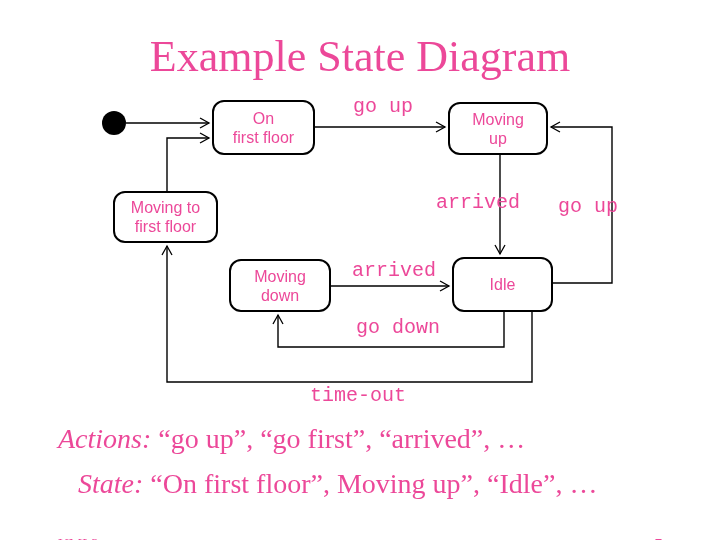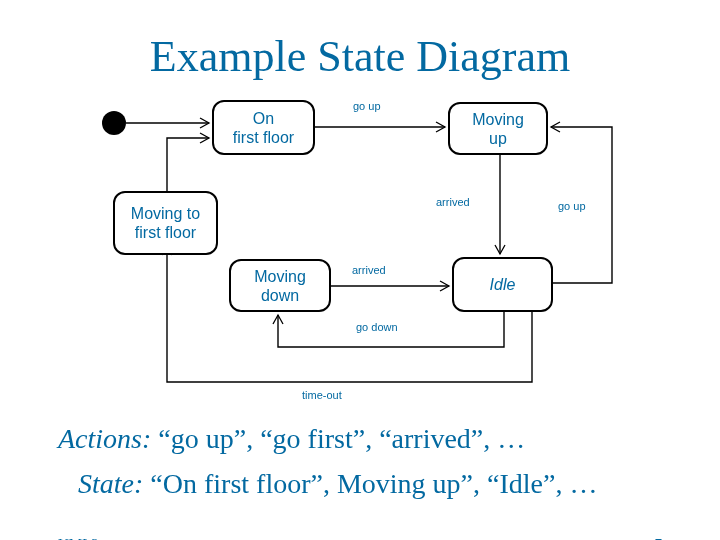--- a/index.html
+++ b/index.html
@@ -1,31 +1,31 @@
 <!DOCTYPE html>
 <html><head>
 <meta charset="utf-8">
 <style>
   html,body { margin:0; padding:0; background:#888; }
   .slide {
     position:relative; width:720px; height:540px; background:#ffffff;
-    font-family:"Liberation Sans", sans-serif; overflow:hidden; color:#0369a1;
+    font-family:"Liberation Sans", sans-serif; overflow:hidden; color:#ec4899;
   }
   .title {
     position:absolute; top:32px; left:0; width:720px; text-align:center;
     font-family:"Liberation Serif", serif; font-size:44px; line-height:50px;
   }
   .diagram-svg { position:absolute; left:0; top:0; width:720px; height:540px; }
   .state {
     position:absolute; box-sizing:border-box; border:2px solid #000;
     border-radius:12px; background:#fff; display:flex; flex-direction:column;
     align-items:center; justify-content:center; text-align:center;
     font-size:16px; line-height:19px;
   }
-  .tlabel { position:absolute; font-size:11px; line-height:17px; white-space:nowrap; }
+  .tlabel { position:absolute; font-size:20px; line-height:17px; white-space:nowrap;font-family:Liberation Mono, monospace; }
   .notes-line {
     position:absolute; left:58px; font-family:"Liberation Serif", serif;
     font-size:28px; line-height:34px; white-space:nowrap;
   }
   .notes-label { font-style:italic; }
   .footer {
     position:absolute; left:0; top:536px; width:720px; height:20px;
     font-family:"Liberation Serif", serif; font-size:15px;
   }
   .footer-left  { position:absolute; left:58px; }
@@ -59,40 +59,40 @@
   <div class="state" style="left:212px; top:100px; width:103px; height:55px;">
     <span>On</span>
     <span>first floor</span>
   </div>
 
   <div class="state" style="left:448px; top:102px; width:100px; height:53px;">
     <span>Moving</span>
     <span>up</span>
   </div>
 
-  <div class="state" style="left:113px; top:191px; width:105px; height:64px;">
+  <div class="state" style="left:113px; top:191px; width:105px; height:52px;">
     <span>Moving to</span>
     <span>first floor</span>
   </div>
 
   <div class="state" style="left:229px; top:259px; width:102px; height:53px;">
     <span>Moving</span>
     <span>down</span>
   </div>
 
-  <div class="state" style="left:452px; top:257px; width:101px; height:55px;font-style:italic;">
+  <div class="state" style="left:452px; top:257px; width:101px; height:55px;">
     <span>Idle</span>
   </div>
 
   <div class="tlabel" style="left:353px; top:98px;">go up</div>
   <div class="tlabel" style="left:436px; top:194px;">arrived</div>
   <div class="tlabel" style="left:558px; top:198px;">go up</div>
   <div class="tlabel" style="left:352px; top:262px;">arrived</div>
   <div class="tlabel" style="left:356px; top:319px;">go down</div>
-  <div class="tlabel" style="left:302px; top:387px;">time-out</div>
+  <div class="tlabel" style="left:310px; top:387px;">time-out</div>
 
   <div class="notes-line" style="top:422px;">
     <span class="notes-label">Actions:</span><span> “go up”, “go first”, “arrived”, …</span>
   </div>
   <div class="notes-line" style="top:467px;margin-left:20px;">
     <span class="notes-label">State:</span><span> “On first floor”, Moving up”, “Idle”, …</span>
   </div>
 
   <div class="footer">
     <span class="footer-left">UML2</span>

